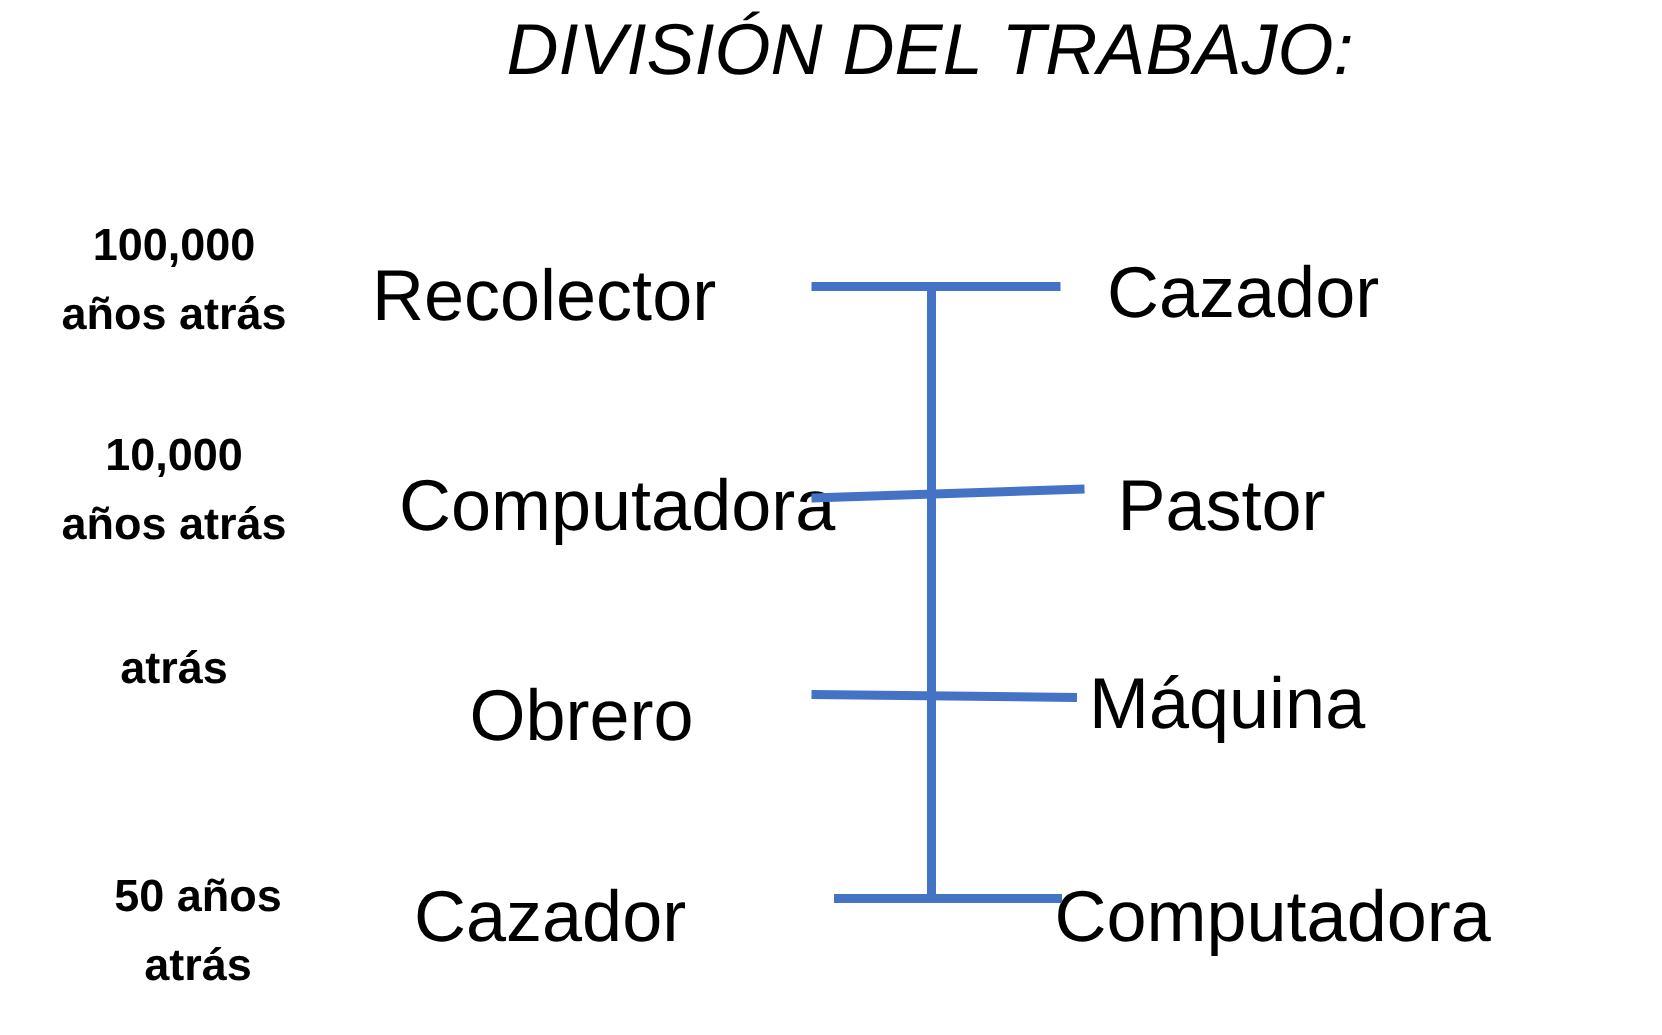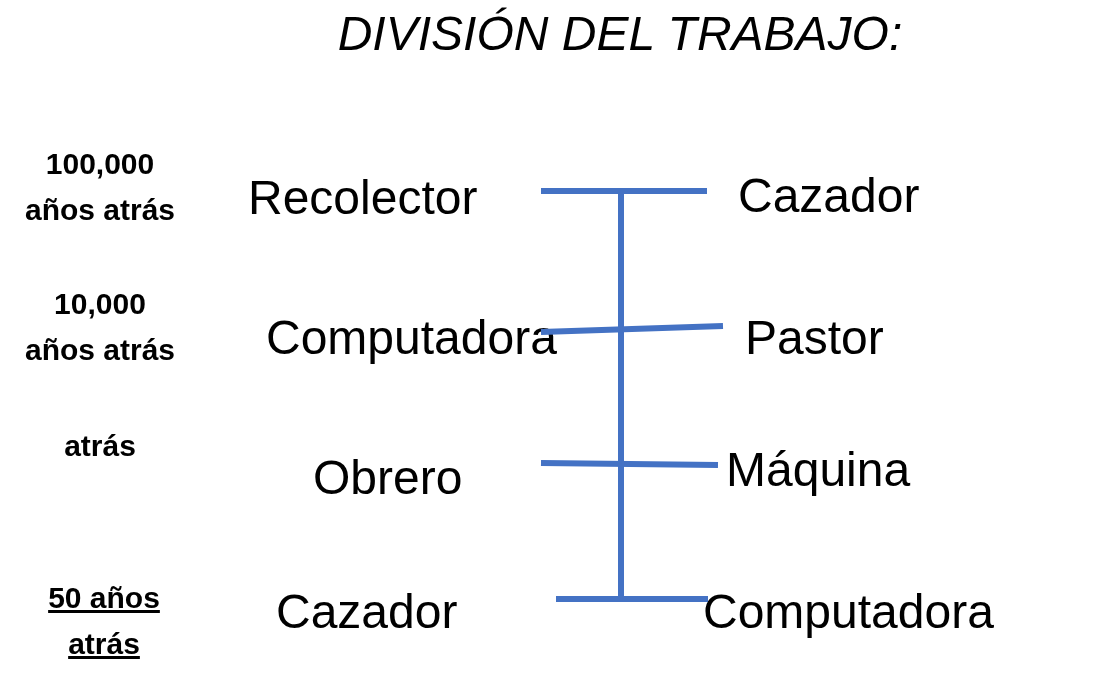--- a/index.html
+++ b/index.html
@@ -1,39 +1,39 @@
 <!DOCTYPE html>
 <html><head>
 <meta charset="utf-8">
 <style>
   html, body { margin: 0; padding: 0; background: #ffffff; }
   body { width: 1108px; height: 690px; position: relative; overflow: hidden; font-family: "Liberation Sans", sans-serif; color: #000; }
   .title { position: absolute; left: 0; width: 1240px; top: 6px; text-align: center; font-size: 48px; font-style: italic; letter-spacing: 0px; }
-  .era { position: absolute; width: 200px; text-align: center; font-weight: bold; font-size: 30px; line-height: 46px; }
+  .era { position: absolute; width: 200px; text-align: center; font-weight: bold; font-size: 30px; line-height: 46px; padding-left: 16px; }
   .left-label, .right-label { position: absolute; font-size: 48px; line-height: 56px; white-space: nowrap; margin-top: 10px; }
   .left-label { text-align: right; }
   svg.lines { position: absolute; left: 0; top: 0; }
 </style>
 </head>
 <body>
 
 <div class="title">DIVISIÓN DEL TRABAJO:</div>
 
 <div class="era" style="left:0px; top:141px;">
   <div>100,000</div>
   <div>años atrás</div>
 </div>
 <div class="era" style="left:0px; top:281px;text-align:center;">
   <div>10,000</div>
   <div>años atrás</div>
 </div>
 <div class="era" style="left:0px; top:423px;">
   <div>atrás</div>
 </div>
-<div class="era" style="left:4px; top:575px;text-decoration:underline;">
+<div class="era" style="left:16px; top:575px;">
   <div>50 años</div>
   <div>atrás</div>
 </div>
 
 <div class="left-label" style="left:248px; top:160px;">Recolector</div>
 <div class="left-label" style="left:266px; top:300px;">Computadora</div>
 <div class="left-label" style="left:313px; top:440px;">Obrero</div>
 <div class="left-label" style="left:276px; top:574px;">Cazador</div>
 
 <div class="right-label" style="left:738px; top:158px;">Cazador</div>

